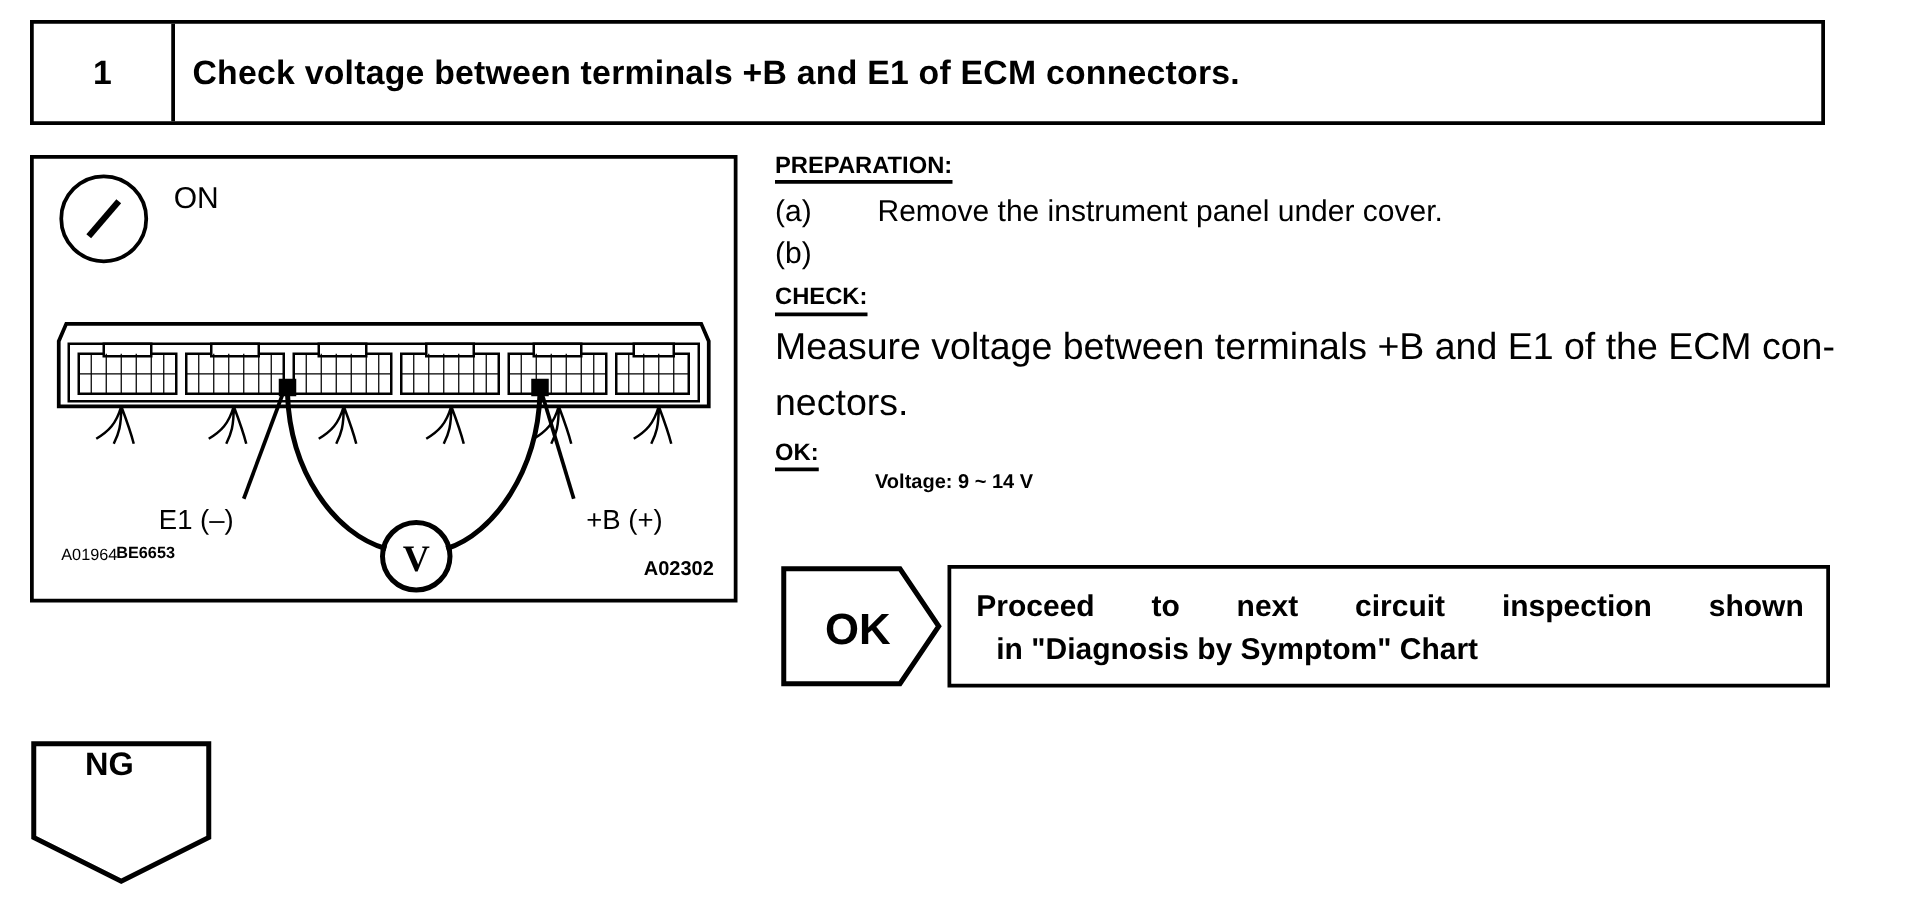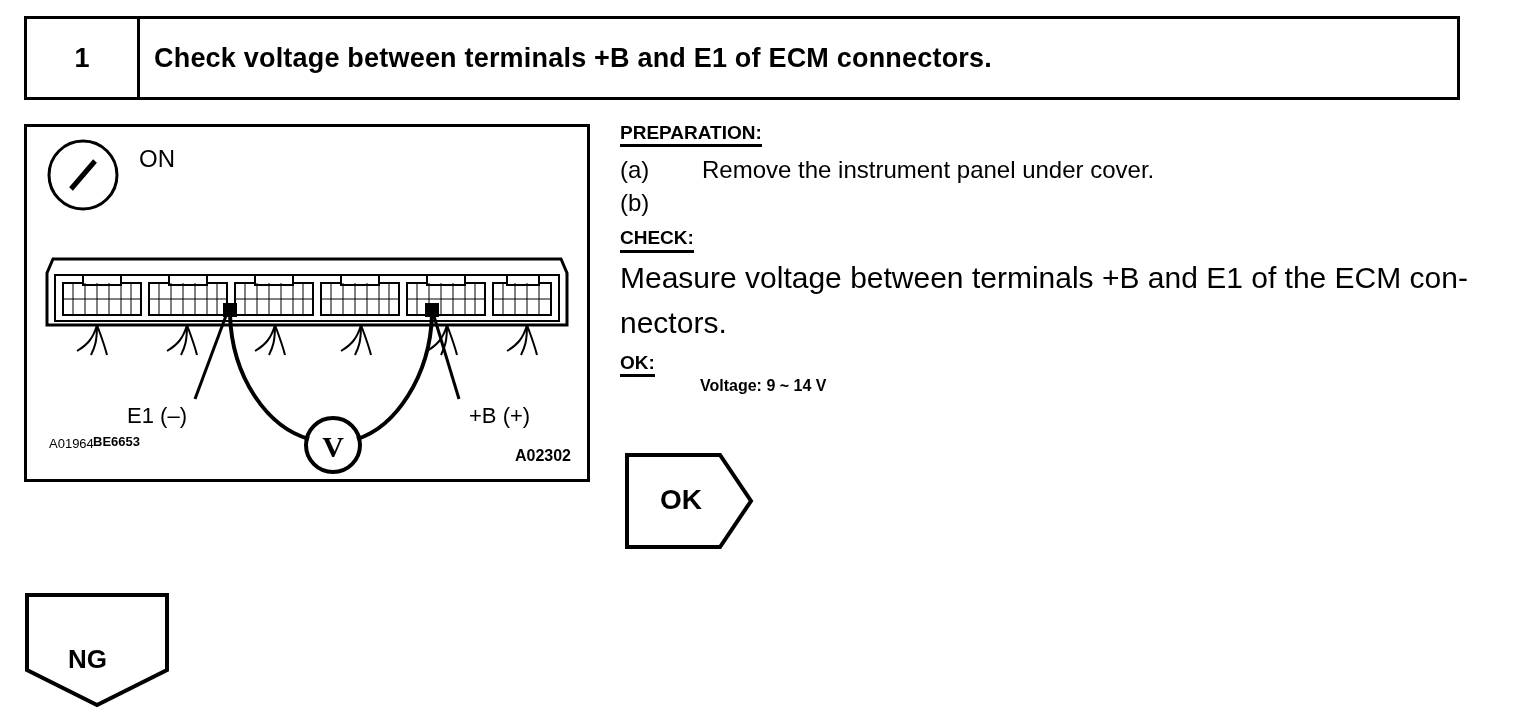--- a/index.html
+++ b/index.html
@@ -139,21 +139,21 @@
     position: absolute;
     left: 0;
     top: 0;
     width: 130px;
     height: 98px;
   }
   .arrow-ok-label {
     position: absolute;
     left: 36px;
     top: 32px;
-    font-size: 28px;
+    font-size: 35px;
     font-weight: bold;
   }
   .result-box {
     position: absolute;
     left: 134px;
     top: 0;
     width: 706px;
     height: 98px;
     border: 3px solid #000;
     box-sizing: border-box;
@@ -171,21 +171,21 @@
   .ng-flag {
     position: absolute;
     left: 24px;
     top: 592px;
     width: 146px;
     height: 116px;
   }
   .ng-label {
     position: absolute;
     left: 68px;
-    top: 644px;
+    top: 596px;
     font-size: 26px;
     font-weight: bold;
   }
 </style>
 </head>
 <body>
 
 <div class="step-header">
   <div class="step-number-cell">1</div>
   <div class="step-title-cell">Check voltage between terminals +B and E1 of ECM connectors.</div>
@@ -315,18 +315,22 @@
   <div class="heading">OK:</div>
   <div class="ok-value">Voltage: 9 ~ 14 V</div>
 </div>
 
 <div class="ok-row">
   <svg class="arrow-ok" viewBox="0 0 130 98">
     <path d="M3,3 L96,3 L127,49 L96,95 L3,95 Z" fill="none" stroke="#000" stroke-width="4"></path>
   </svg>
   <div class="arrow-ok-label">OK</div>
 
+  <div class="result-box">
+    <div class="result-line result-line-1">Proceed to next circuit inspection shown</div>
+    <div class="result-line result-line-2">in "Diagnosis by Symptom" Chart</div>
+  </div>
 </div>
 
 <svg class="ng-flag" viewBox="0 0 146 116">
   <path d="M3,3 L143,3 L143,78 L73,113 L3,78 Z" fill="none" stroke="#000" stroke-width="4"></path>
 </svg>
 <div class="ng-label">NG</div>
 
 </body></html>

